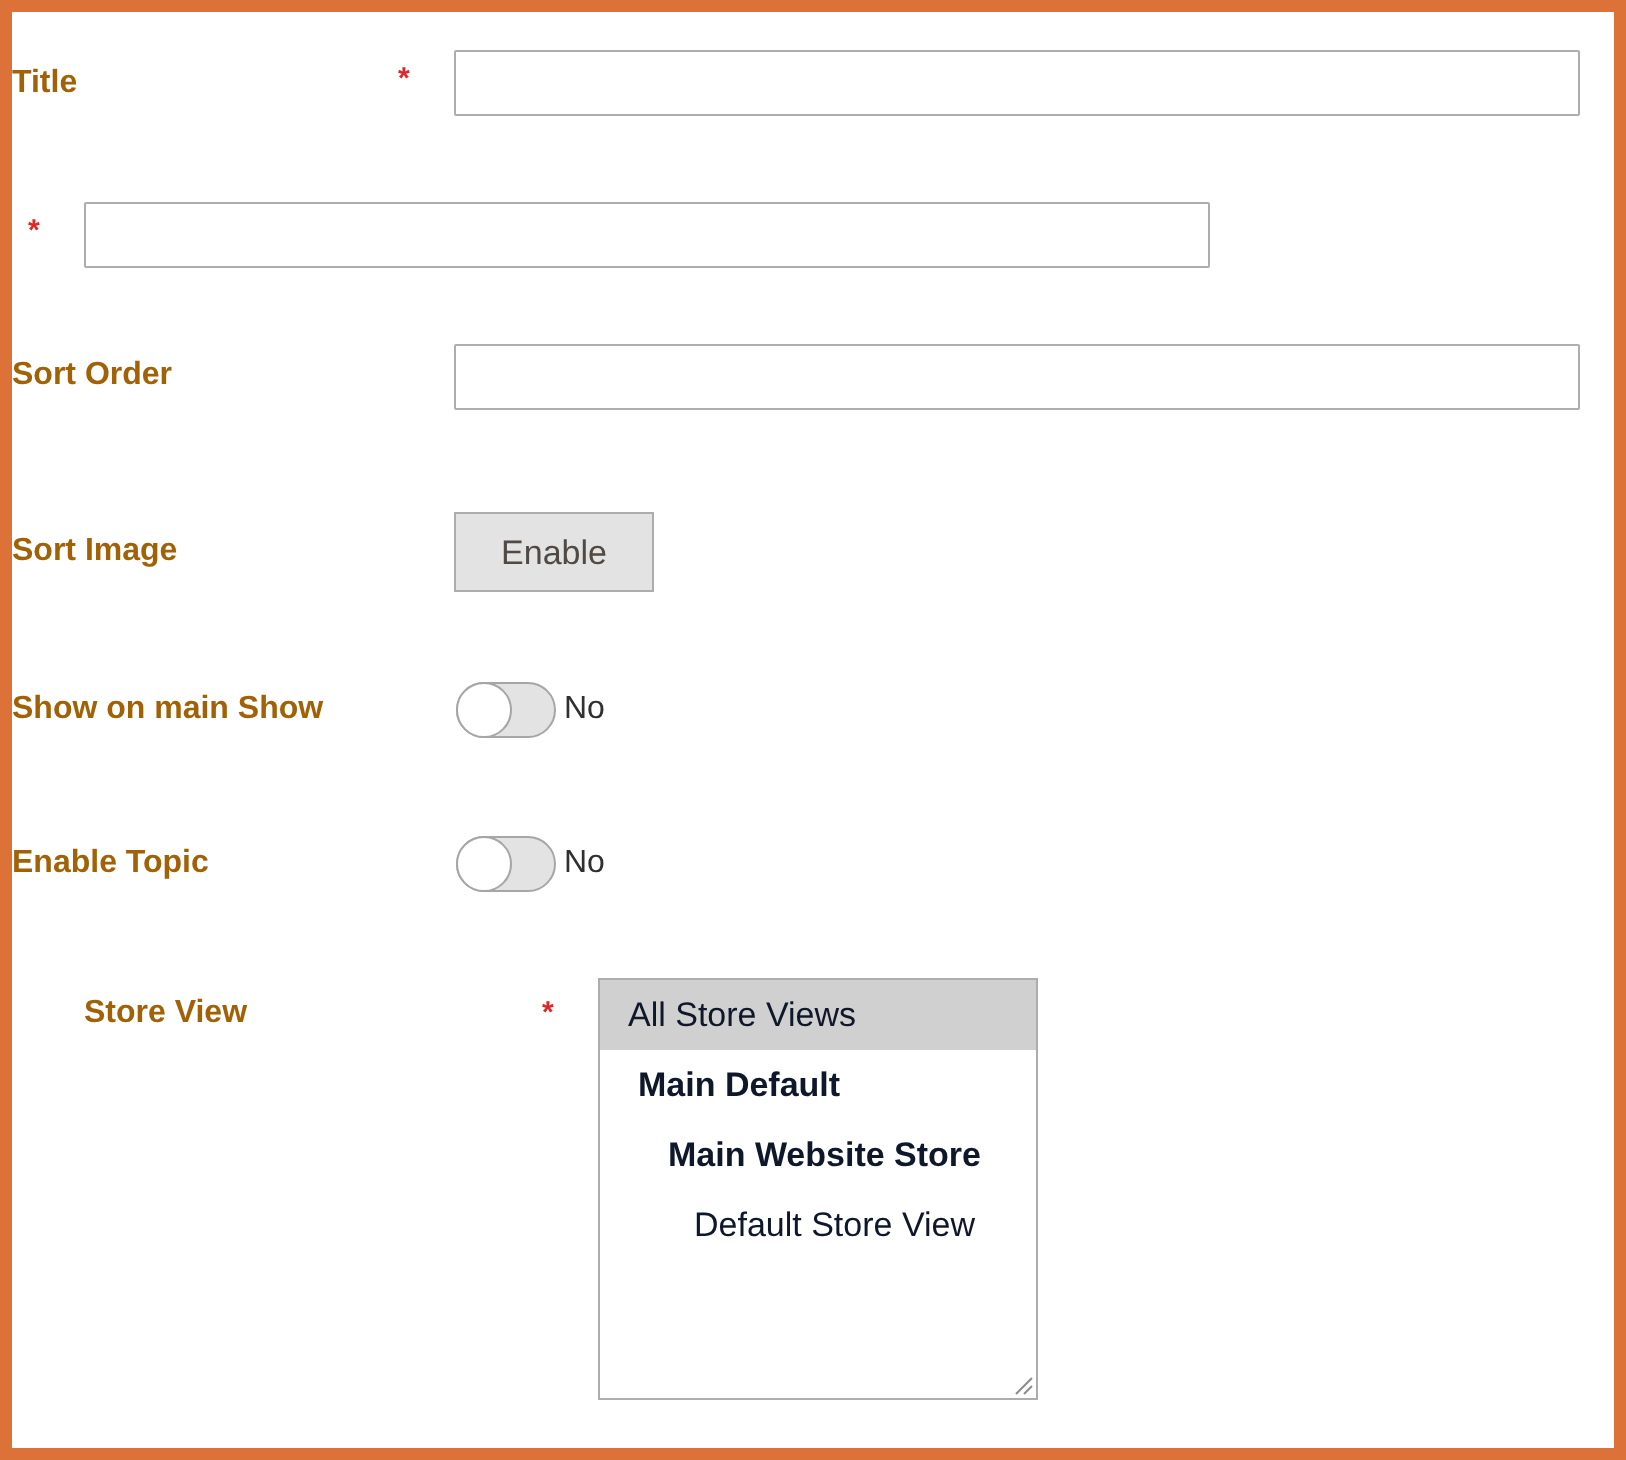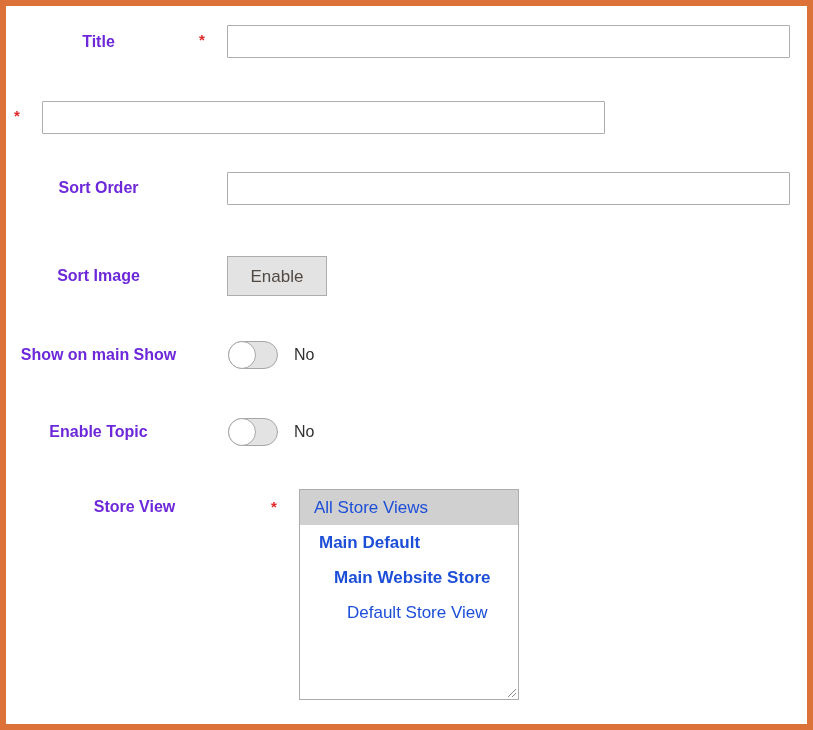--- a/index.html
+++ b/index.html
@@ -21,24 +21,24 @@
   .row {
     position: absolute;
     left: 0;
     right: 0;
     display: flex;
     align-items: center;
   }
   .label-cell {
     flex: none;
     width: 185px;
-    text-align: center;
+    text-align: left;
     font-size: 16px;
     font-weight: 600;
-    color: #6d28d9;
+    color: #a16207;
     line-height: 20px;
     white-space: nowrap;
   }
   .req-cell {
     flex: none;
     width: 36px;
     box-sizing: border-box;
     padding-left: 8px;
     text-align: left;
   }
@@ -94,21 +94,21 @@
     left: -1px;
     top: -1px;
     box-sizing: border-box;
     width: 28px;
     height: 28px;
     border-radius: 50%;
     background: #ffffff;
     border: 1px solid #a6a6a6;
   }
   .toggle-state {
-    margin-left: 16px;
+    margin-left: 4px;
     font-size: 16px;
     color: #303030;
   }
   .row-select {
     align-items: flex-start;
   }
   .row-select .label-cell,
   .row-select .req-cell {
     line-height: 35px;
     margin-left: 36px;
@@ -122,21 +122,21 @@
     box-sizing: border-box;
     width: 220px;
     height: 211px;
     border: 1px solid #adadad;
     background: #ffffff;
     overflow: hidden;
   }
   .option {
     font-size: 17px;
     line-height: 35px;
-    color: #1d4ed8;
+    color: #0f172a;
     white-space: nowrap;
     cursor: default;
   }
   .option.selected   { background: #d0d0d0; }
   .option.bold       { font-weight: 700; }
   .option.indent-0   { padding-left: 14px; }
   .option.indent-1   { padding-left: 19px; }
   .option.indent-2   { padding-left: 34px; }
   .option.indent-3   { padding-left: 47px; }
   .resize-grip {

